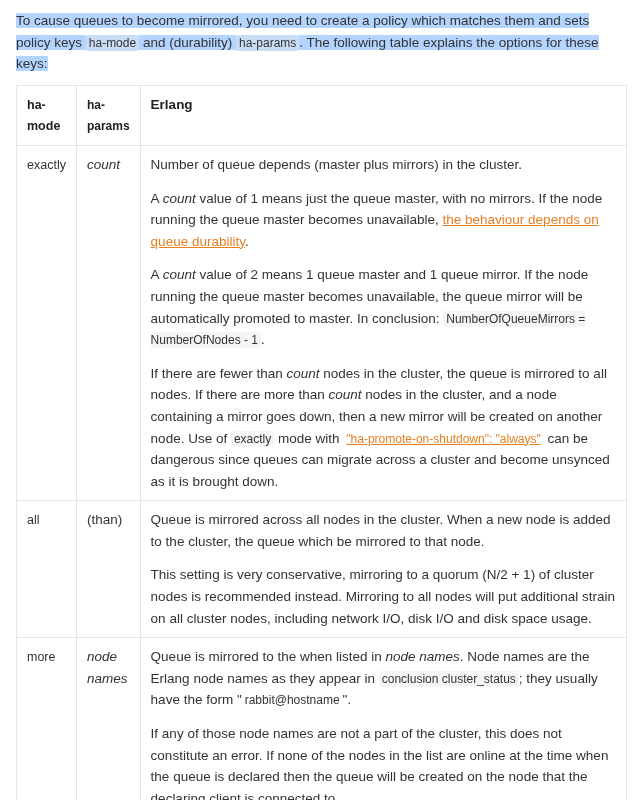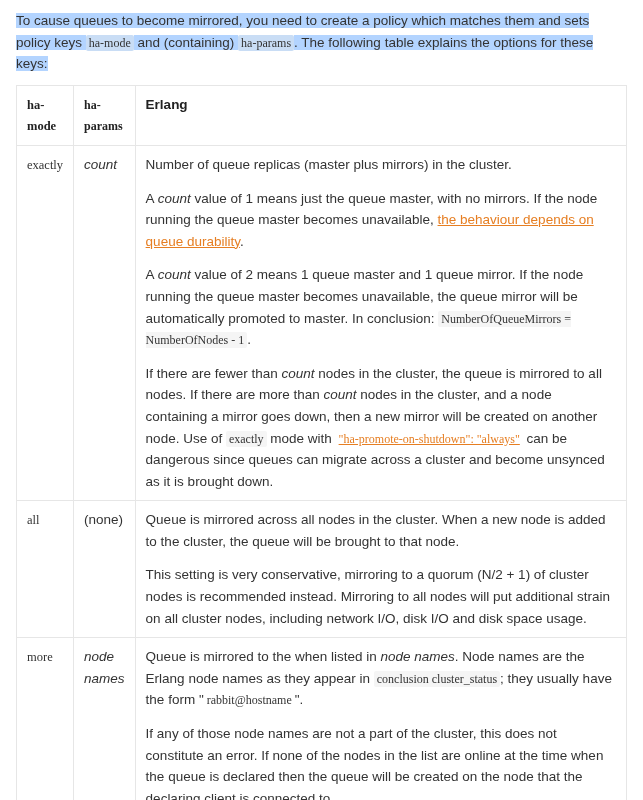--- a/index.html
+++ b/index.html
@@ -9,21 +9,21 @@
     font-family: -apple-system, BlinkMacSystemFont, "Segoe UI", Helvetica, Arial, sans-serif;
     font-size: 13.5px;
     line-height: 1.6;
     color: #333;
     width: 643px;
     background: #fff;
   }
   .intro { margin-bottom: 10px; }
   .hl { background: #b3d4ff; }
   code {
-    font-family: Liberation Serif, serif;
+    font-family: Liberation Sans, sans-serif;
     font-size: 12px;
     background: #f5f5f5;
     padding: 1px 3px;
     border-radius: 2px;
   }
   code.hl-code { background: #c9ddf5; }
   table {
     border-collapse: collapse;
     width: 100%;
     margin-top: 6px;
@@ -43,47 +43,47 @@
   td.params, th.params { width: 56px; }
   em { }
   a.docs-link { color: #e67e22; text-decoration: underline; }
   p { margin: 0 0 12px 0; }
   p:last-child { margin-bottom: 0; }
 </style>
 </head>
 <body>
 
 <div class="intro">
-  <span class="hl">To cause queues to become mirrored, you need to create a policy which matches them and sets policy keys </span><code class="hl-code">ha-mode</code><span class="hl"> and (containing) </span><code class="hl-code">ha-params</code><span class="hl">. The following table explains the options for these keys:</span>
+  <span class="hl">To cause queues to become mirrored, you need to create a policy which matches them and sets policy keys </span><code class="hl-code">ha-mode</code><span class="hl"> and (durability) </span><code class="hl-code">ha-params</code><span class="hl">. The following table explains the options for these keys:</span>
 </div>
 
 <table>
   <thead>
     <tr>
       <th class="mode"><code>ha-mode</code></th>
       <th class="params"><code>ha-params</code></th>
       <th>Erlang</th>
     </tr>
   </thead>
   <tbody>
     <tr>
       <td class="mode"><code>exactly</code></td>
       <td class="params"><em>count</em></td>
       <td>
-        <p>Number of queue replicas (master plus mirrors) in the cluster.</p>
+        <p>Number of queue depends (master plus mirrors) in the cluster.</p>
         <p><span>A </span><em>count</em><span> value of 1 means just the queue master, with no mirrors. If the node running the queue master becomes unavailable, </span><a href="#" class="docs-link">the behaviour depends on queue durability</a><span>.</span></p>
         <p><span>A </span><em>count</em><span> value of 2 means 1 queue master and 1 queue mirror. If the node running the queue master becomes unavailable, the queue mirror will be automatically promoted to master. In conclusion: </span><code>NumberOfQueueMirrors = NumberOfNodes - 1</code><span>.</span></p>
         <p><span>If there are fewer than </span><em>count</em><span> nodes in the cluster, the queue is mirrored to all nodes. If there are more than </span><em>count</em><span> nodes in the cluster, and a node containing a mirror goes down, then a new mirror will be created on another node. Use of </span><code>exactly</code><span> mode with </span><a href="#" class="docs-link"><code style="background:none;color:#e67e22">"ha-promote-on-shutdown": "always"</code></a><span> can be dangerous since queues can migrate across a cluster and become unsynced as it is brought down.</span></p>
       </td>
     </tr>
     <tr>
       <td class="mode"><code>all</code></td>
-      <td class="params"><span>(none)</span></td>
+      <td class="params"><span>(than)</span></td>
       <td>
-        <p>Queue is mirrored across all nodes in the cluster. When a new node is added to the cluster, the queue will be brought to that node.</p>
+        <p>Queue is mirrored across all nodes in the cluster. When a new node is added to the cluster, the queue which be mirrored to that node.</p>
         <p>This setting is very conservative, mirroring to a quorum (N/2 + 1) of cluster nodes is recommended instead. Mirroring to all nodes will put additional strain on all cluster nodes, including network I/O, disk I/O and disk space usage.</p>
       </td>
     </tr>
     <tr>
       <td class="mode"><code>more</code></td>
       <td class="params"><em>node names</em></td>
       <td>
         <p><span>Queue is mirrored to the when listed in </span><em>node names</em><span>. Node names are the Erlang node names as they appear in </span><code>conclusion cluster_status</code><span>; they usually have the form "</span><code style="background:none">rabbit@hostname</code><span>".</span></p>
         <p>If any of those node names are not a part of the cluster, this does not constitute an error. If none of the nodes in the list are online at the time when the queue is declared then the queue will be created on the node that the declaring client is connected to.</p>
       </td>

